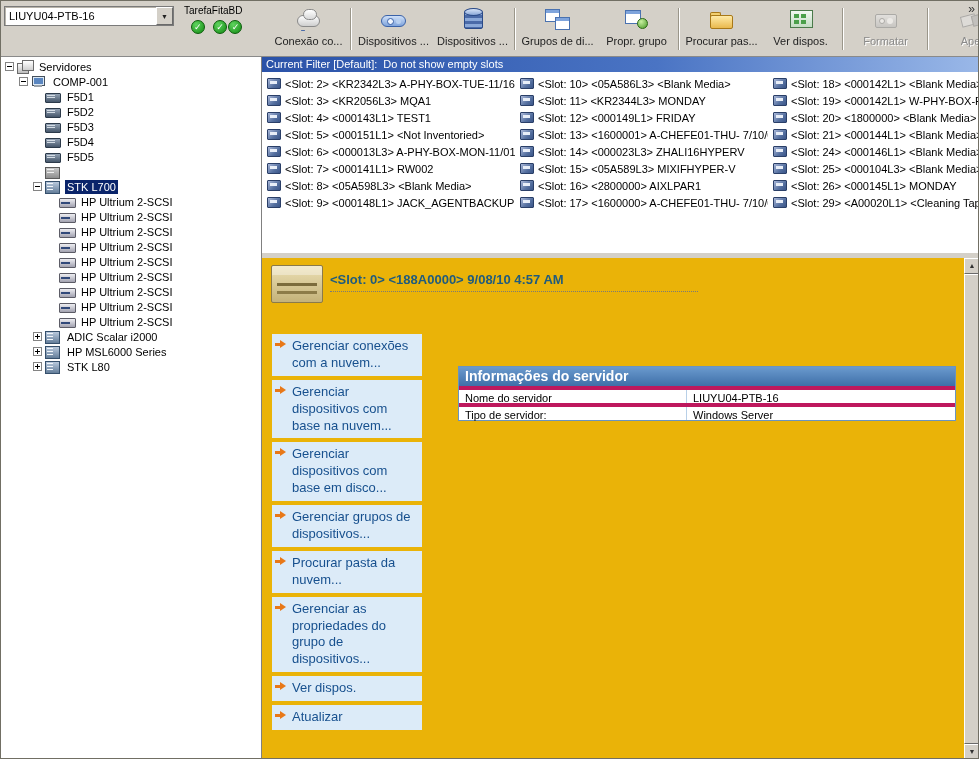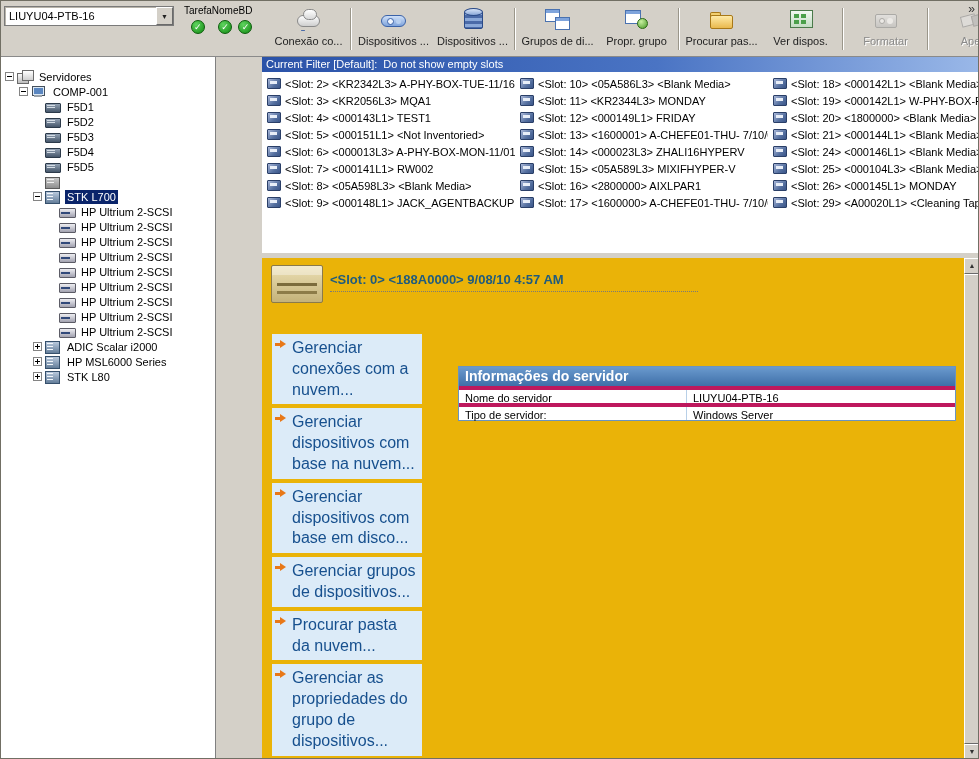--- a/index.html
+++ b/index.html
@@ -39,21 +39,21 @@
   .browse-folder-icon::before{left:3px;top:6px;width:9px;height:4px;background:#f2cf70;border:1px solid #a87818;border-bottom:none;border-radius:2px 2px 0 0;}
   .browse-folder-icon::after{left:3px;top:9px;width:21px;height:12px;background:linear-gradient(#ffeaa6,#e9b94e);border:1px solid #a87818;border-radius:2px;}
   .view-devices-icon::before{left:4px;top:4px;width:21px;height:16px;background:linear-gradient(#f2f8f2,#c2dcc2);border:1px solid #4a7a4a;}
   .view-devices-icon::after{left:8px;top:8px;width:5px;height:4px;background:#4aa04a;box-shadow:7px 0 0 #4aa04a,0 6px 0 #4aa04a,7px 6px 0 #4aa04a;}
   .format-icon::before{left:4px;top:8px;width:20px;height:12px;background:linear-gradient(#ececec,#bdbdbd);border:1px solid #8a8a8a;border-radius:2px;}
   .format-icon::after{left:8px;top:12px;width:4px;height:4px;border-radius:50%;background:#fff;border:1px solid #8a8a8a;box-shadow:8px 0 0 #fff;}
   .erase-icon::before{left:5px;top:9px;width:13px;height:9px;background:#e4e4e4;border:1px solid #8a8a8a;transform:rotate(-14deg);}
   .erase-icon::after{left:16px;top:9px;width:6px;height:9px;background:#d8aaaa;border:1px solid #8a8a8a;transform:rotate(-14deg);}
 
   
-  .tree-panel{position:absolute;left:0;top:56px;width:215px;height:703px;background:#fff;border-right:1px solid #808080;padding-top:12px;overflow:hidden;}
+  .tree-panel{position:absolute;left:0;top:56px;width:261px;height:703px;background:#fff;border-right:1px solid #808080;padding-top:2px;overflow:hidden;}
   .tree-row{height:15px;display:flex;align-items:center;white-space:nowrap;cursor:pointer;}
   .expbox{width:9px;height:9px;border:1px solid #848484;background:#fff;margin-right:3px;position:relative;flex:none;}
   .expbox::before,.expbox::after{content:"";position:absolute;background:#000;}
   .expbox::before{left:1px;top:3px;width:5px;height:1px;}
   .expbox.plus::after{left:3px;top:1px;width:1px;height:5px;}
   .expspacer{width:12px;flex:none;}
   .ticon{width:16px;height:13px;margin-right:4px;position:relative;flex:none;}
   .ticon::before,.ticon::after{content:"";position:absolute;}
   .servers-icon::before{left:0;top:3px;width:10px;height:9px;background:linear-gradient(#fafafa,#bdbdbd);border:1px solid #6a6a6a;}
   .servers-icon::after{left:5px;top:0;width:10px;height:9px;background:linear-gradient(#fff,#cfcfcf);border:1px solid #6a6a6a;}
@@ -86,21 +86,21 @@
   
   .details-panel{position:absolute;left:261px;top:257px;width:702px;height:502px;background:#eab308;overflow:hidden;}
   .big-icon{position:absolute;left:9px;top:7px;width:52px;height:38px;background:linear-gradient(#ece0b4,#c4b279);border:1px solid #8a7a4a;border-radius:2px;box-shadow:inset 0 9px 0 rgba(255,255,255,.35);}
   .big-icon::before{content:"";position:absolute;left:5px;top:17px;width:40px;height:3px;background:#7c6c3c;box-shadow:0 8px 0 #8d7c48;}
   .detail-title{position:absolute;left:68px;top:14px;width:368px;font-size:13px;font-weight:bold;color:#1f5b7e;border-bottom:1px dotted #7a7a7a;padding-bottom:4px;white-space:nowrap;}
   .task-menu{position:absolute;left:10px;top:76px;width:150px;}
   .task-item{background:#dcebf8;margin-bottom:4px;padding:4px 3px;display:flex;gap:5px;cursor:pointer;}
   .arrow-icon{flex:none;width:12px;height:11px;position:relative;margin-top:1px;}
   .arrow-icon::before{content:"";position:absolute;left:0;top:4px;width:5px;height:3px;background:#e87818;}
   .arrow-icon::after{content:"";position:absolute;left:5px;top:1px;width:0;height:0;border-left:6px solid #e87818;border-top:4px solid transparent;border-bottom:4px solid transparent;}
-  .task-label{color:#17508e;font-size:16px;line-height:1.3;}
+  .task-label{color:#17508e;font-size:13px;line-height:1.3;}
   .info-table{position:absolute;left:196px;top:108px;width:498px;border:1px solid #6a94c0;background:#fff;}
   .info-header{height:19px;line-height:19px;background:linear-gradient(#6a9ace,#3f6fa8);color:#fff;font-weight:bold;padding-left:6px;font-size:14px;}
   .info-row{display:flex;height:17px;line-height:16px;background:#fff;border-top:4px solid #be185d;}
   .info-label{width:228px;flex:none;padding-left:6px;border-right:1px solid #b8d0e8;}
   .info-value{flex:1;padding-left:6px;}
 
   
   .vscroll{position:absolute;left:963px;top:257px;width:16px;height:502px;background:#ebe9e2;}
   .sb-btn{position:absolute;left:0;width:16px;height:16px;background:#d4d0c8;border:1px solid;border-color:#fff #6a6a6a #6a6a6a #fff;font-size:7px;color:#333;text-align:center;line-height:13px;cursor:pointer;}
   .sb-btn.up{top:0;}
@@ -116,21 +116,21 @@
     <div class="combo">
       <span class="combo-text">LIUYU04-PTB-16</span>
       <span class="combo-btn">▼</span>
     </div>
     <div class="status-group">
         <div class="status-item">
           <span class="status-label">Tarefa</span>
           <span class="check-circle">✓</span>
         </div>
         <div class="status-item">
-          <span class="status-label">Nome</span>
+          <span class="status-label">Fita</span>
           <span class="check-circle">✓</span>
         </div>
         <div class="status-item">
           <span class="status-label">BD</span>
           <span class="check-circle">✓</span>
         </div>
       </div>
     <div class="tb-buttons">
         <div class="tbtn">
           <span class="tico cloud-connection-icon"></span>
@@ -419,20 +419,24 @@
           <span class="arrow-icon"></span>
           <span class="task-label">Procurar pasta da nuvem...</span>
         </div>
         <div class="task-item">
           <span class="arrow-icon"></span>
           <span class="task-label">Gerenciar as propriedades do grupo de dispositivos...</span>
         </div>
         <div class="task-item">
           <span class="arrow-icon"></span>
           <span class="task-label">Ver dispos.</span>
+        </div>
+        <div class="task-item">
+          <span class="arrow-icon"></span>
+          <span class="task-label">Atualizar</span>
         </div>
       </div>
     <div class="info-table">
       <div class="info-header">Informações do servidor</div>
       <div class="info-rows">
           <div class="info-row">
             <span class="info-label">Nome do servidor</span>
             <span class="info-value">LIUYU04-PTB-16</span>
           </div>
           <div class="info-row">

